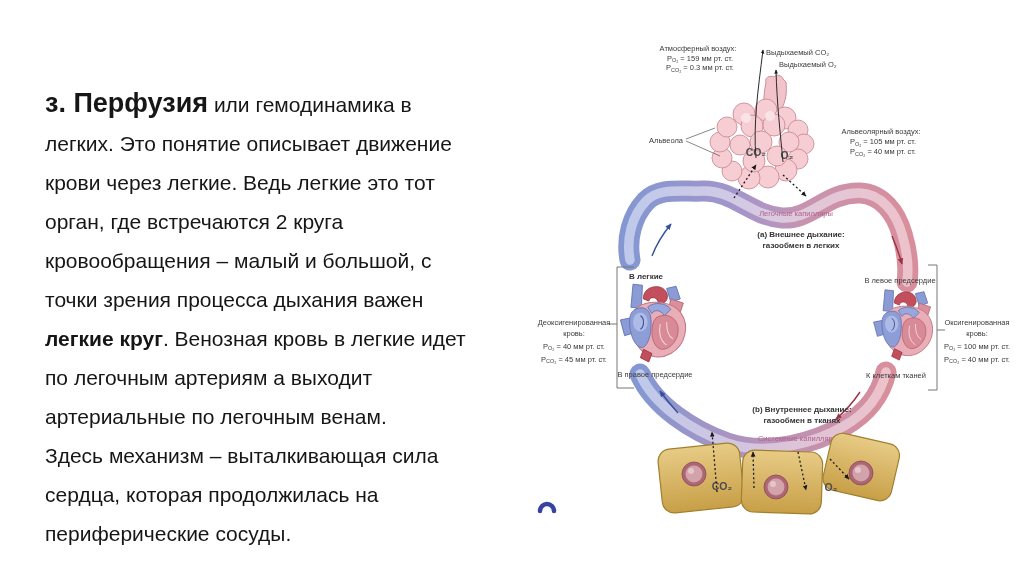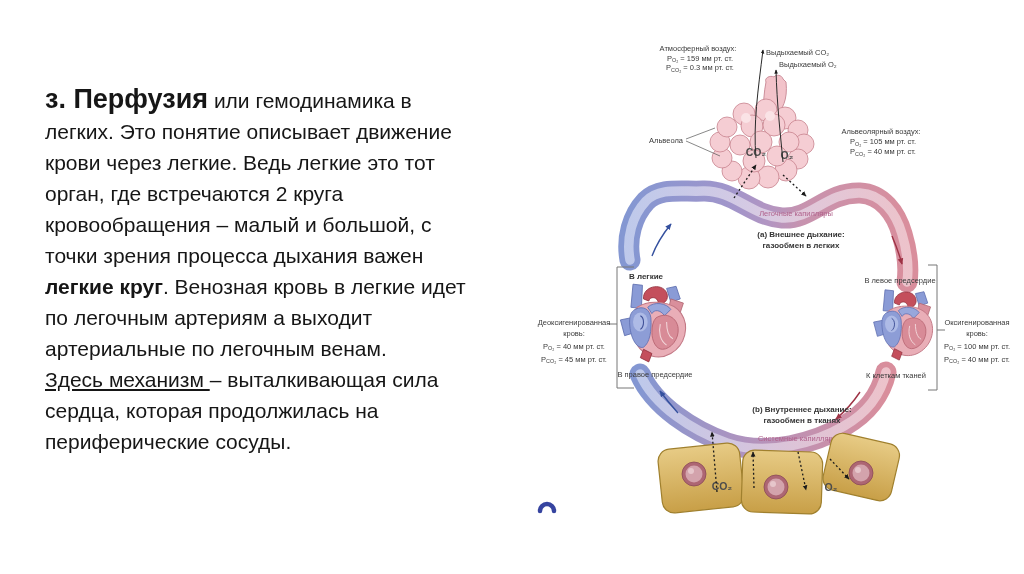--- a/index.html
+++ b/index.html
@@ -2,26 +2,26 @@
 <html><head>
 <meta charset="utf-8">
 <style>
   html,body{margin:0;padding:0;background:#e9e9e9;}
   .slide{
     position:relative;width:1024px;height:574px;background:#ffffff;
     overflow:hidden;font-family:"Liberation Sans",sans-serif;
   }
   .text-block{
     position:absolute;left:45px;top:84px;width:492px;margin:0;
-    font-size:21px;line-height:31px;color:#161616;white-space:pre-line;
+    font-size:21px;line-height:39px;color:#161616;white-space:pre-line;
     letter-spacing:0;
   }
   .seg-title{font-weight:bold;font-size:27px;}
   .seg-bold{font-weight:bold;}
-  .seg-underline{text-decoration:underline;}
+  .seg-underline{}
   .diagram{position:absolute;left:530px;top:30px;width:494px;height:510px;}
   svg text{font-family:"Liberation Sans",sans-serif;}
   .dlbl{font-size:7.5px;fill:#3a3a3a;}
   .dlbl-b{font-size:8px;font-weight:bold;fill:#333333;}
   .dcap{font-size:7.5px;fill:#b0628c;}
   .dgas{font-size:10.5px;font-weight:bold;fill:#4c4c4c;}
 </style>
 </head>
 <body>
 

